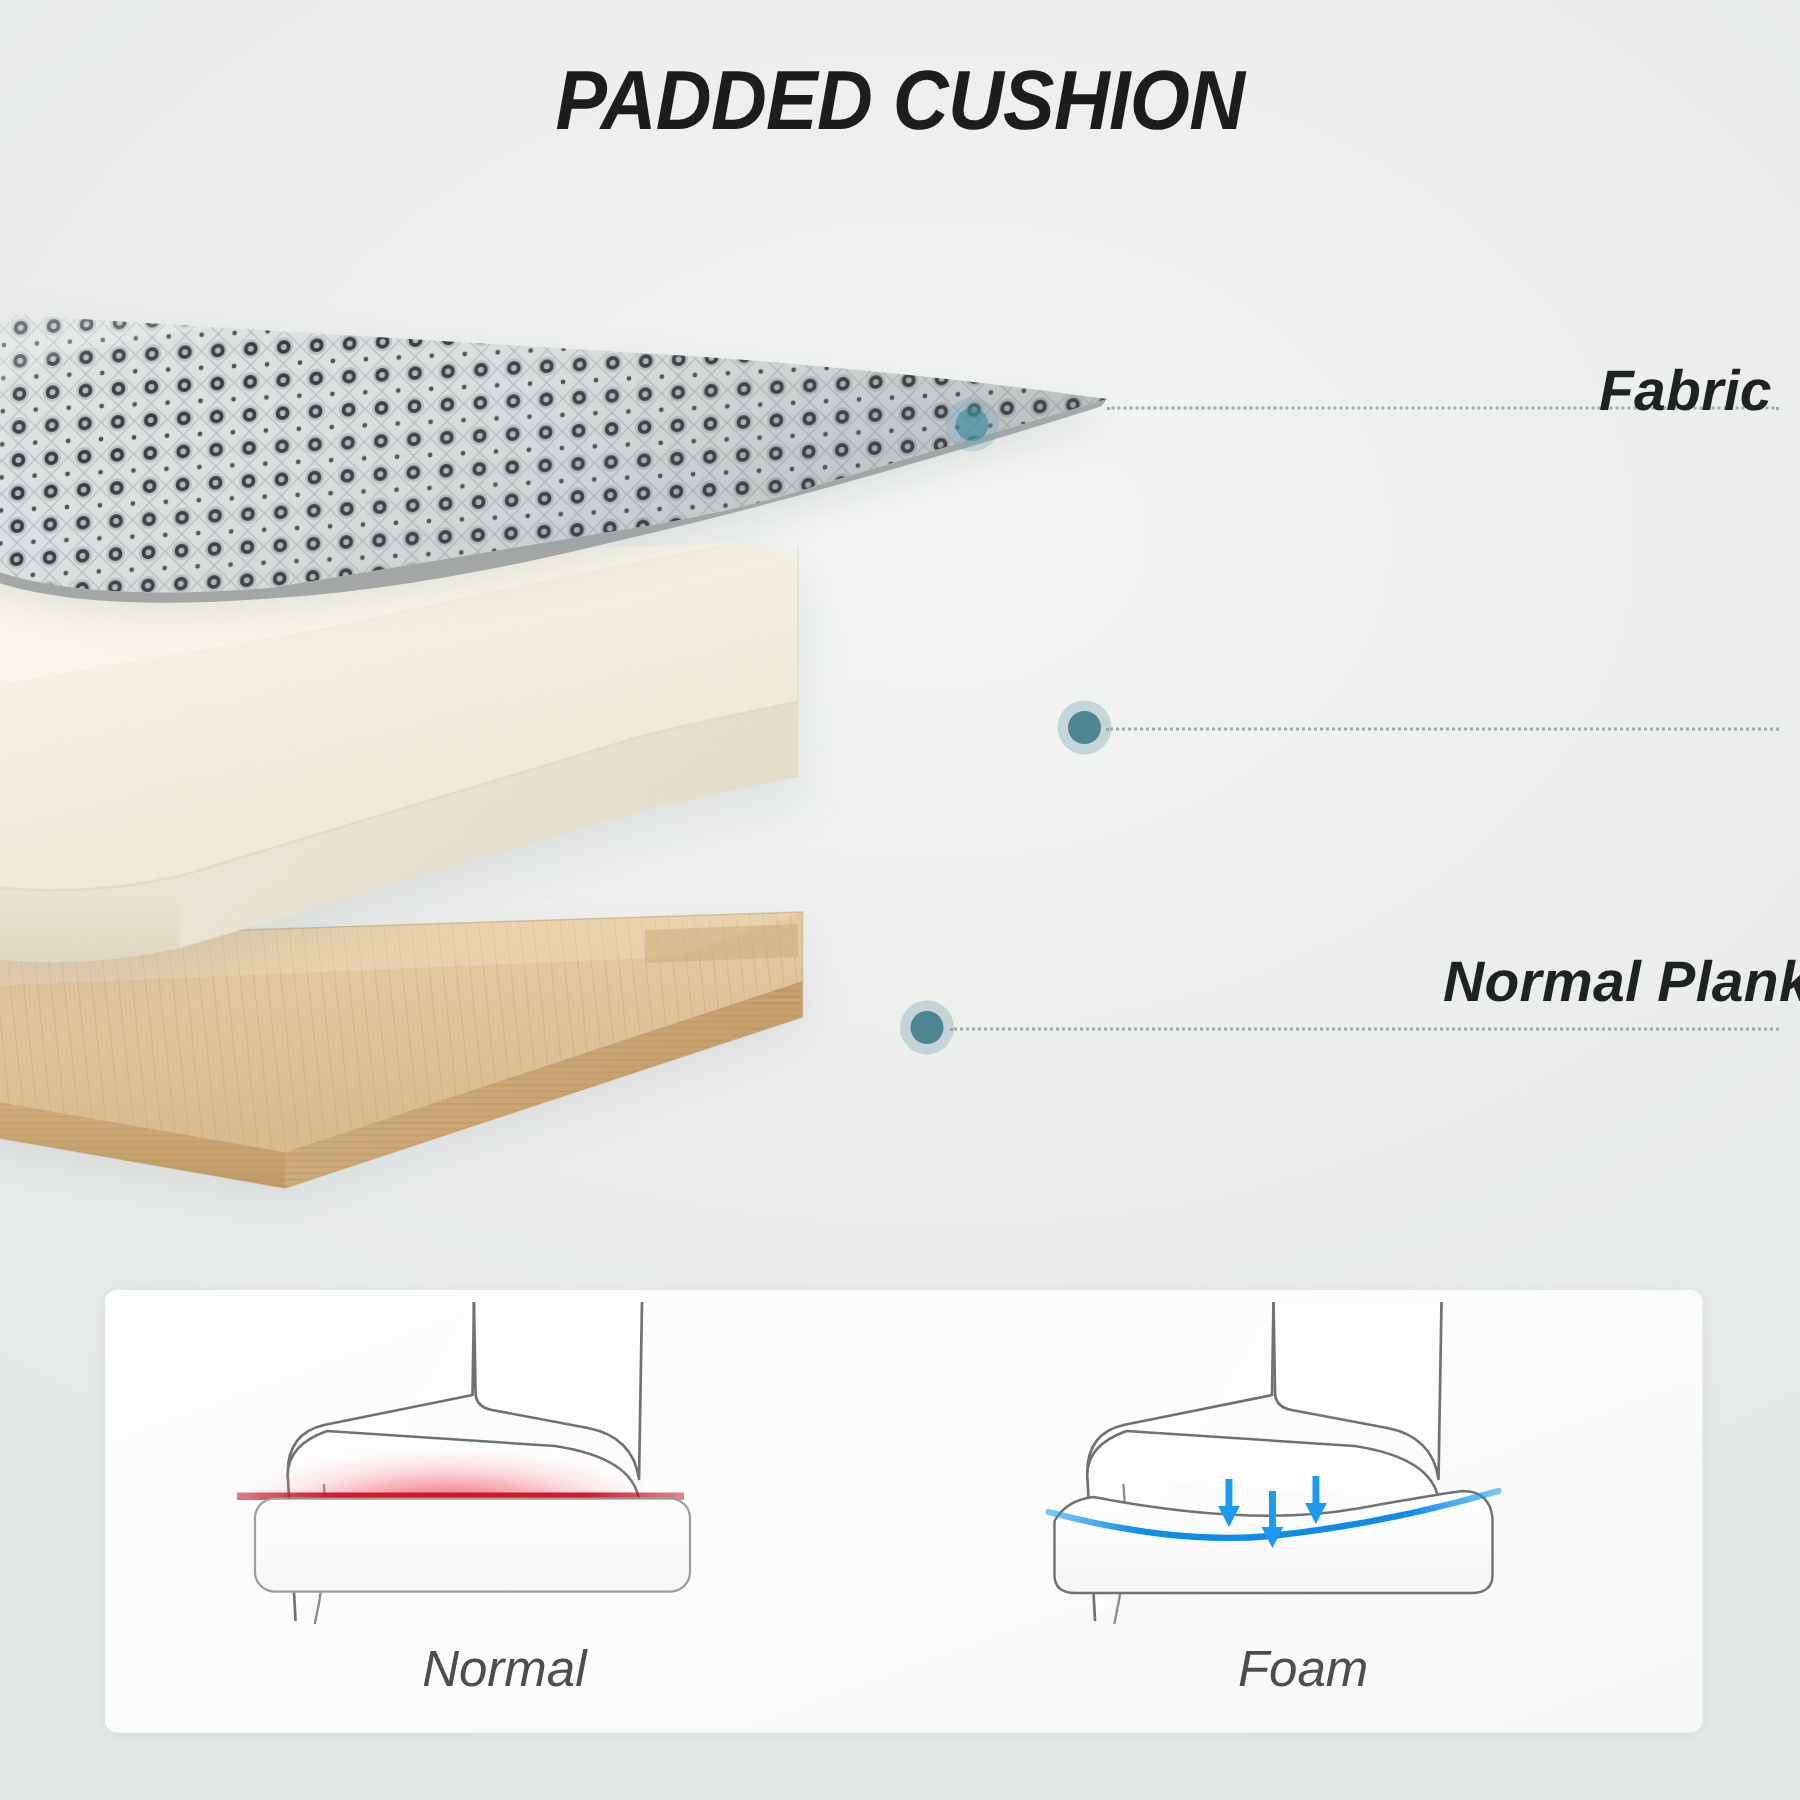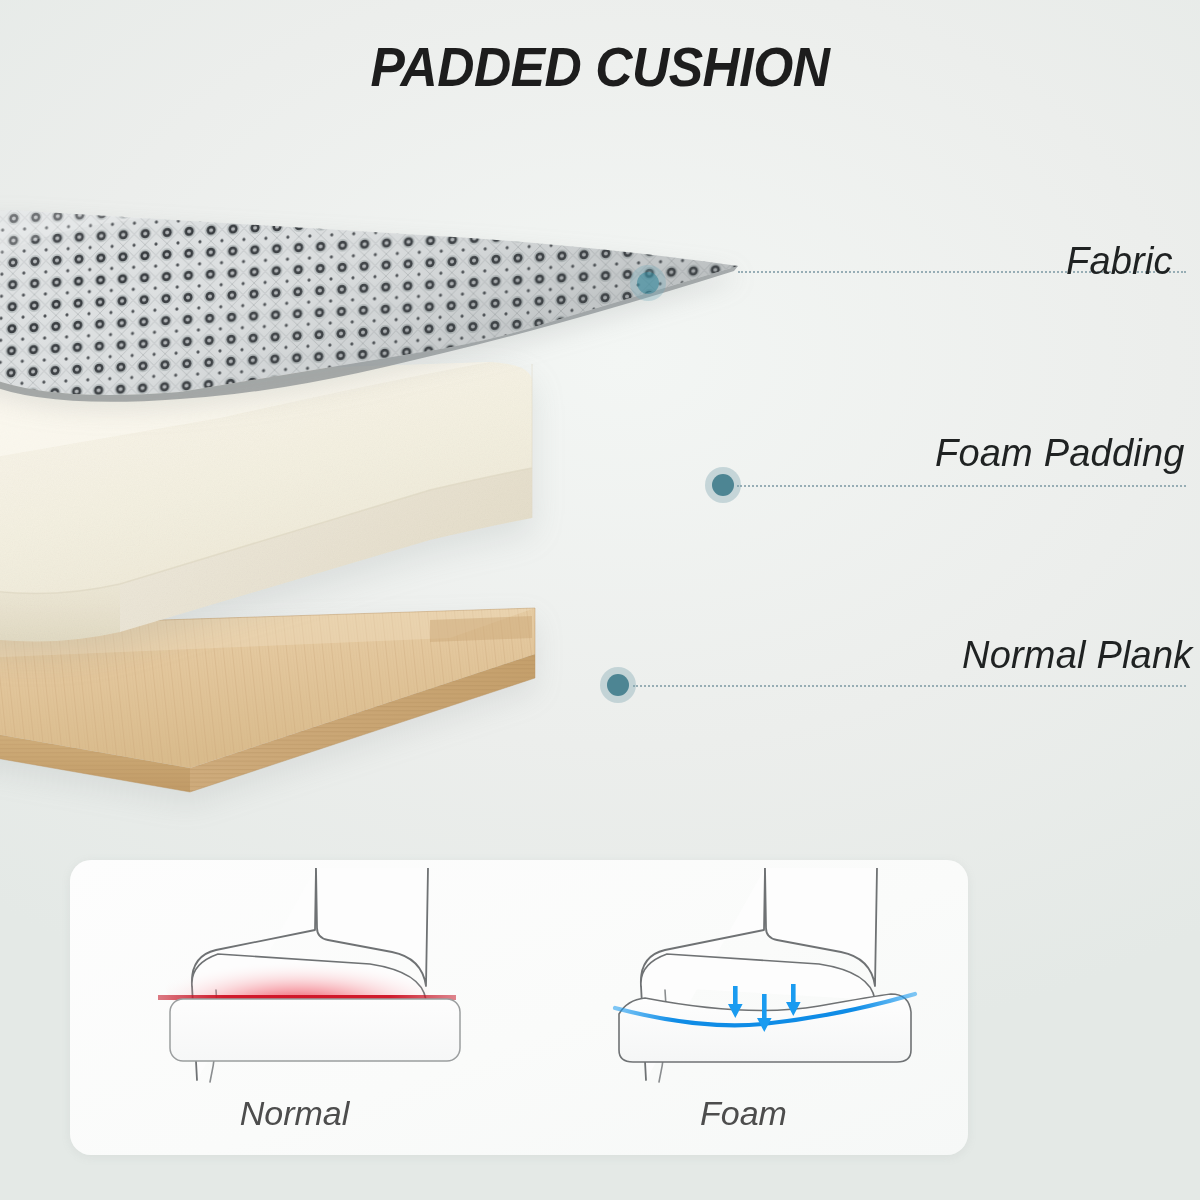--- a/index.html
+++ b/index.html
@@ -78,29 +78,30 @@
     background:rgba(62,140,158,0.70);
     box-shadow:0 0 0 7px rgba(110,170,185,0.30);
   }
   .label {
     position:absolute;
     font-size:38px;
     font-style:italic;
     color:#1f2222;
     white-space:nowrap;
     letter-spacing:0.2px;
+    font-weight:bold;
   }
 
   
   #panel {
     position:absolute;
     left:70px; top:860px;
-    width:898px; height:295px;
+    width:1065px; height:295px;
     background:linear-gradient(160deg,#fdfdfd 0%,#fafbfa 55%,#f6f8f7 100%);
-    border-radius:21px;
+    border-radius:8px;
     box-shadow:0 2px 10px rgba(140,150,150,0.12);
   }
   .cmp {
     position:absolute;
     top:0; width:50%; height:100%;
   }
   .cmp.left  { left:0; }
   .cmp.right { left:50%; }
 
   .cmp-figure { position:absolute; left:0; top:8px; width:100%; height:215px; }
@@ -257,21 +258,20 @@
         <path d="M 6,126 Q 40,46 160,38 L 300,46 Q 170,58 120,104 L 40,150 Z" fill="#ffffff" opacity="0.18"></path>
       </svg>
     </div>
 
     <div class="leader" style="left:738px; top:271px; width:448px;"></div>
     <div class="marker on-fabric" style="left:637px; top:272px;"></div>
     <div class="label" style="left:1066px; top:240px;">Fabric</div>
 
     <div class="leader" style="left:737px; top:485px; width:449px;"></div>
     <div class="marker" style="left:712px; top:474px;"></div>
-    <div class="label" style="left:935px; top:432px;">Foam Padding</div>
 
     <div class="leader" style="left:633px; top:685px; width:553px;"></div>
     <div class="marker" style="left:607px; top:674px;"></div>
     <div class="label" style="left:962px; top:634px;">Normal Plank</div>
   </div>
 
   <div id="panel">
 
     <div class="cmp left">
       <div class="cmp-figure">

